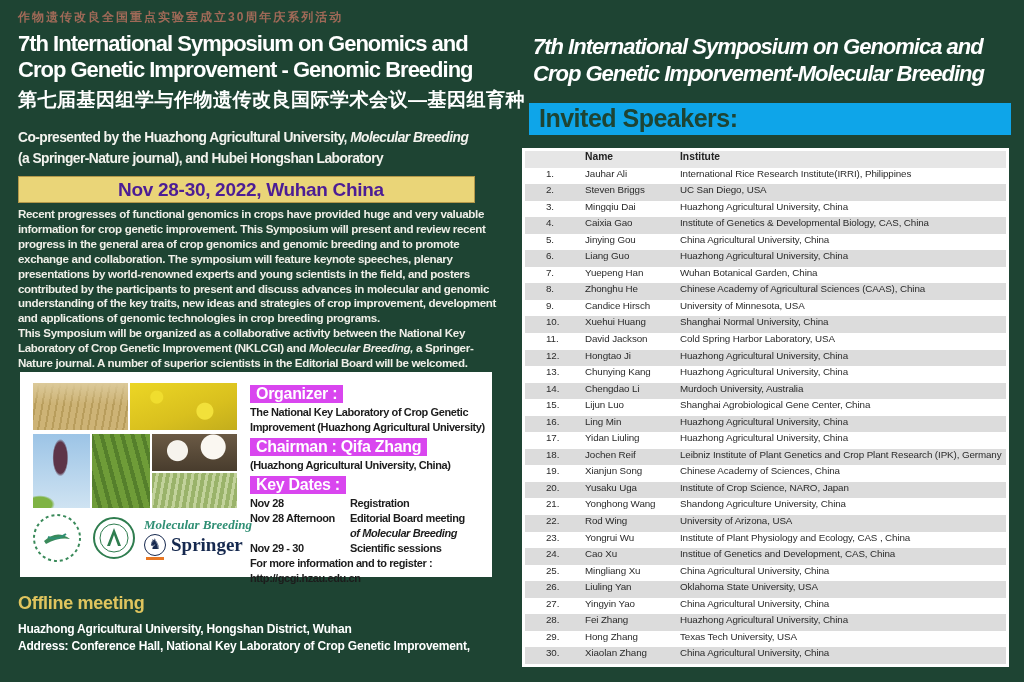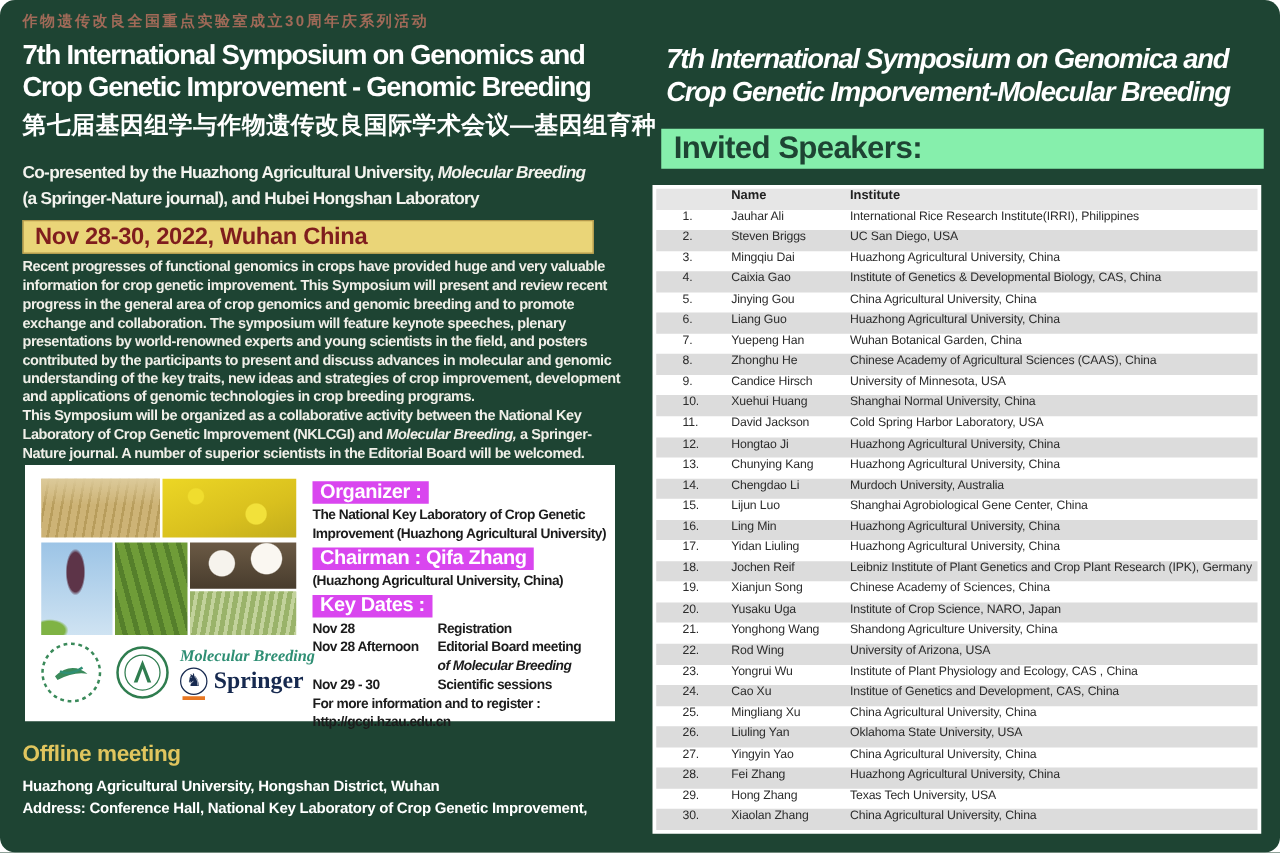--- a/index.html
+++ b/index.html
@@ -1,32 +1,31 @@
 <!DOCTYPE html>
 <html><head>
 <meta charset="utf-8">
 <style>
   * { margin:0; padding:0; box-sizing:border-box; }
   body { width:1024px; height:682px; margin:0; }
   .poster {
     position:relative; width:1024px; height:682px;
     background:#1e4433; overflow:hidden;
     font-family:"Liberation Sans","DejaVu Sans",sans-serif;
-    border-radius:12px;
   }
   .abs { position:absolute; }
 
   
   .series-note { left:18px; top:9px; font-size:12px; letter-spacing:2px; color:#a06a58; font-weight:600; white-space:nowrap; }
   .l-title { left:18px; top:31px; font-size:22px; font-weight:bold; color:#ffffff; letter-spacing:-1px; line-height:26px; white-space:nowrap; }
   .l-title span { display:block; }
   .cn-title { left:18px; top:87px; font-size:19px; font-weight:bold; color:#ffffff; letter-spacing:0.5px; white-space:nowrap; }
   .copresented { left:18px; top:127px; font-size:13.8px; font-weight:bold; color:#f3f3ee; letter-spacing:-0.55px; line-height:21px; white-space:nowrap; }
   .copresented em { font-style:italic; }
-  .date-banner { left:18px; top:176px; width:457px; height:27px; background:#ead578; border:1px solid #b3984a; color:#7f1d1d; font-size:19px; font-weight:bold; line-height:25px; padding-left:9px; letter-spacing:-0.3px; }
+  .date-banner { left:18px; top:176px; width:457px; height:27px; background:#ead578; border:1px solid #b3984a; color:#4c1d95; font-size:19px; font-weight:bold; line-height:25px; padding-left:9px; letter-spacing:-0.3px;text-align:center; }
   .intro { left:18px; top:207px; width:482px; color:#f0efe8; font-size:11.6px; font-weight:600; letter-spacing:-0.35px; line-height:14.9px; }
   .intro em { font-style:italic; }
 
   .info-box { left:20px; top:372px; width:472px; height:205px; background:#ffffff; }
   .info-box .ph { position:absolute; }
   .ph-wheat-field { left:13px; top:11px; width:95px; height:47px;
     background:linear-gradient(#dcca9a, rgba(220,202,154,0) 45%),
       repeating-linear-gradient(100deg,#cdb376 0 5px,#b89d5c 5px 7px); }
   .ph-rapeseed { left:110px; top:11px; width:107px; height:47px;
     background:radial-gradient(circle at 25% 30%, #f0dd2e 0 6px, rgba(0,0,0,0) 7px),
@@ -61,21 +60,21 @@
   .kd-ev2 { display:block; font-style:italic; }
   .reg-url { color:#1c1c1c; text-decoration:none; }
 
   .offline { left:18px; top:593px; color:#e0c55e; font-size:18px; font-weight:bold; letter-spacing:-0.3px; }
   .address { left:18px; top:621px; color:#ffffff; font-size:12px; font-weight:bold; line-height:17px; letter-spacing:-0.2px; white-space:nowrap; }
   .address span { display:block; }
 
   
   .r-title { left:533px; top:33px; font-size:22px; font-weight:bold; color:#ffffff; letter-spacing:-1px; line-height:27px; white-space:nowrap; }
   .r-title span { display:block;font-style:italic; }
-  .inv-banner { left:529px; top:103px; width:482px; height:32px; background:#86efac; color:#1e4433; font-size:25px; font-weight:bold; line-height:30px; padding-left:10px; letter-spacing:-0.5px; }
+  .inv-banner { left:529px; top:103px; width:482px; height:32px; background:#0ea5e9; color:#1e4433; font-size:25px; font-weight:bold; line-height:30px; padding-left:10px; letter-spacing:-0.5px; }
 
   .tbl { left:522px; top:148px; width:487px; height:519px; background:#ffffff; padding:3px; }
   .tbl-head, .tbl-row { display:flex; height:16.55px; align-items:flex-start; overflow:hidden; white-space:nowrap; }
   .tbl-head { background:#e6e6e6; font-weight:bold; font-size:10.3px; color:#222222; }
   .tbl-row { font-size:9.8px; letter-spacing:-0.1px; color:#2b2b2b; }
   .tbl-body .tbl-row:nth-of-type(even) { background:#dcdcdc; }
   .c-num { width:60px; flex:none; padding-left:21px; }
   .c-name { width:95px; flex:none; }
   .c-inst { flex:1; }
 </style>

